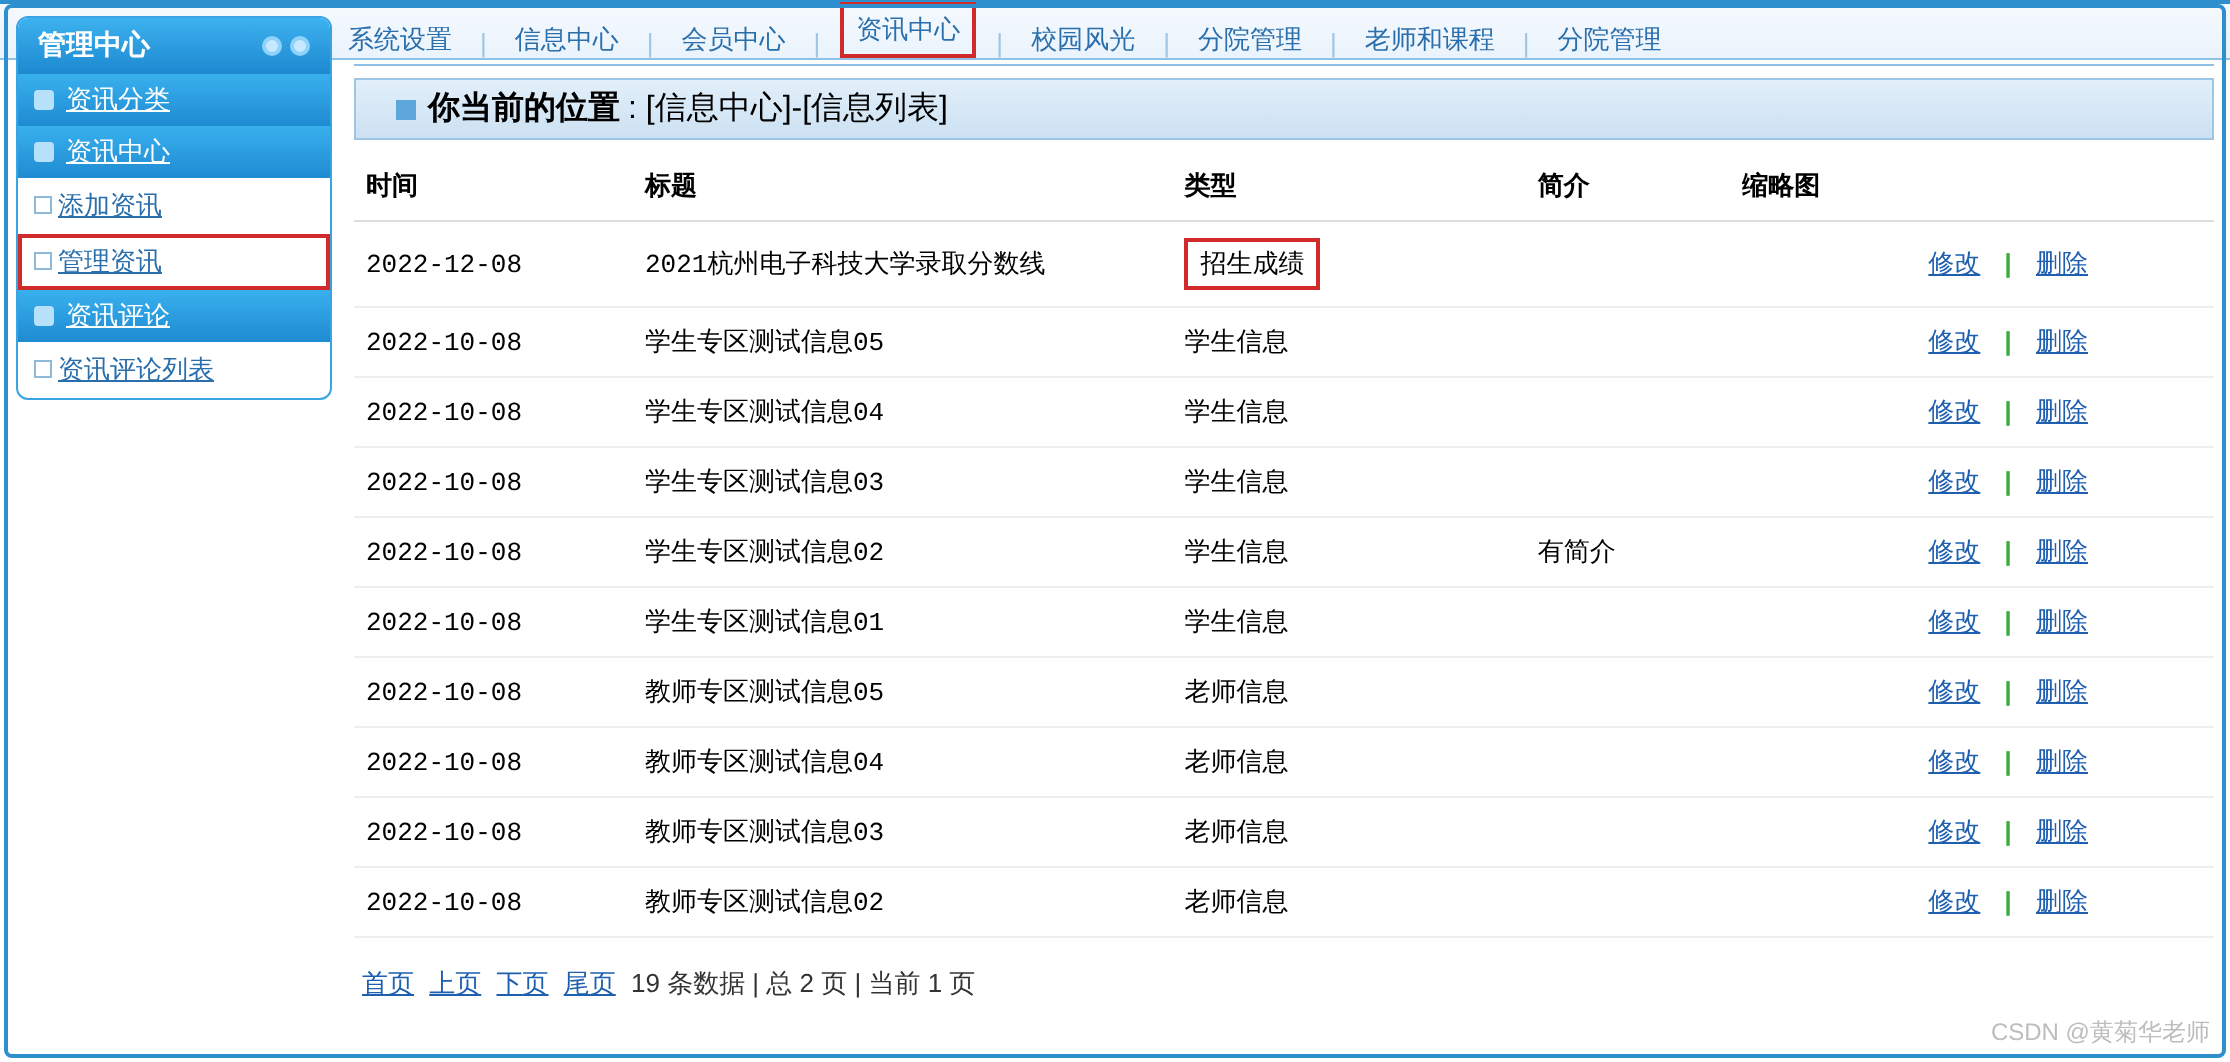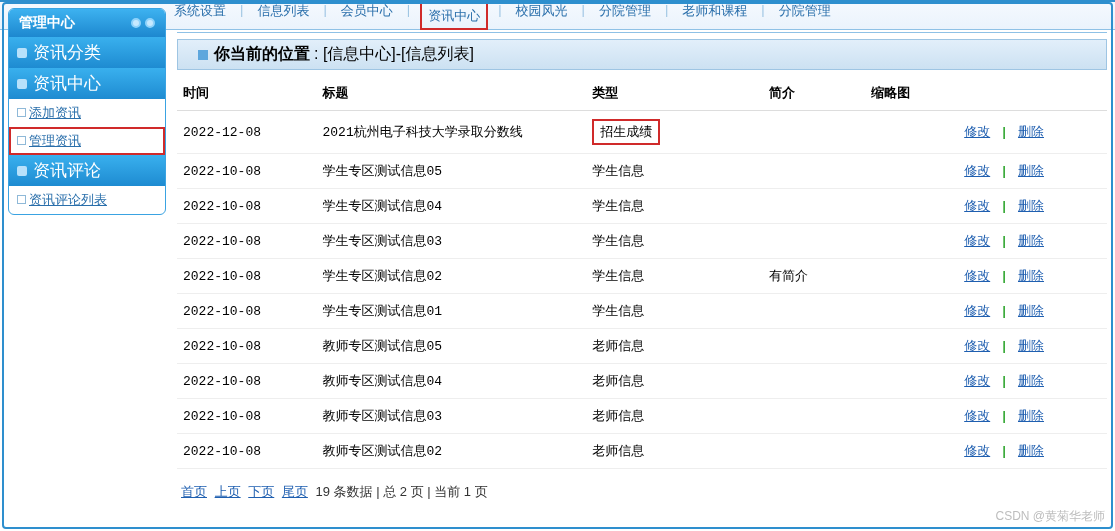--- a/index.html
+++ b/index.html
@@ -1,25 +1,25 @@
 <!DOCTYPE html>
 <html><head>
 <meta charset="utf-8">
 <style>
 * { box-sizing: border-box; margin: 0; padding: 0; }
 body { font-family: "Microsoft YaHei", Arial, sans-serif; font-size: 13px; background: #fff; width: 1115px; height: 531px; position: relative; overflow: hidden; }
-.topnav { height: 30px; background: linear-gradient(#f5f9fe, #eaf3fc); border-top: 2px solid #2e8fce; display: flex; align-items: flex-start; padding-left: 170px; border-bottom: 1px solid #8ec1e6; }
+.topnav { height: 30px; background: linear-gradient(#f5f9fe, #eaf3fc); border-top: 2px solid #2e8fce; display: flex; align-items: flex-end; padding-left: 170px; border-bottom: 1px solid #8ec1e6; }
 .topnav a { color: #2a6fab; text-decoration: none; padding: 0 4px; cursor: pointer; }
 .topnav .sep { color: #9ec5e3; margin: 0 10px; }
 .topnav .hl { border: 2px solid #d02a2a; padding: 3px 6px; }
 .sidebar { position: absolute; left: 8px; top: 8px; width: 158px; border: 1px solid #3aa3e2; border-radius: 6px; overflow: hidden; background: #fff; }
 .side-title { background: linear-gradient(#3db2f0, #1d88cf); color: #fff; font-weight: bold; padding: 5px 10px; font-size: 14px; display: flex; align-items: center; justify-content: space-between; }
 .side-title .dot { width: 10px; height: 10px; background: #c7e9ff; border: 2px solid #8fd3fb; border-radius: 50%; }
 .side-title .dots { display: flex; gap: 4px; }
-.side-sec { background: linear-gradient(#39b0ee, #1e8bd1); color: #fff; padding: 4px 8px; font-size: 17px; display: flex; align-items: center; }
+.side-sec { background: linear-gradient(#39b0ee, #1e8bd1); color: #fff; padding: 4px 8px; font-size: 13px; display: flex; align-items: center; text-decoration: underline; }
 .side-sec::before { content: ""; display: inline-block; width: 10px; height: 10px; background: #b7e1fb; margin-right: 6px; border-radius: 2px; }
 .side-item { padding: 5px 8px 5px 20px; position: relative; color: #2a6fab; text-decoration: underline; cursor: pointer; }
 .side-item::before { content: ""; position: absolute; left: 8px; top: 9px; width: 7px; height: 7px; border: 1px solid #8fb9d8; background: #fff; }
 .side-item.hl { border: 2px solid #d02a2a; padding: 3px 6px 3px 18px; }
 .side-item.hl::before { left: 6px; top: 7px; }
 .main { position: absolute; left: 177px; top: 32px; right: 8px; bottom: 18px; border-top: 1px solid #8ec1e6; }
 .location { background: linear-gradient(#e2effa, #cce1f2); border: 1px solid #9ec5e3; padding: 4px 20px; margin: 6px 0; font-size: 16px; display: flex; align-items: center; }
 .location::before { content: ""; display: inline-block; width: 10px; height: 10px; background: #5ea7dd; margin-right: 6px; }
 .location b { font-weight: bold; margin-right: 4px; }
 table { width: 100%; border-collapse: collapse; font-family: Liberation Mono, monospace; }
@@ -52,21 +52,21 @@
       <div class="side-item">添加资讯</div>
       <div class="side-item hl">管理资讯</div>
       <div class="side-sec">资讯评论</div>
       <div class="side-item">资讯评论列表</div>
     </div>
 </div>
 
 <div class="topnav" id="topnav">
     <a>系统设置</a>
     <span class="sep">|</span>
-    <a>信息列表</a>
+    <a>信息中心</a>
     <span class="sep">|</span>
     <a>会员中心</a>
     <span class="sep">|</span>
     <a class="hl">资讯中心</a>
     <span class="sep">|</span>
     <a>校园风光</a>
     <span class="sep">|</span>
     <a>分院管理</a>
     <span class="sep">|</span>
     <a>老师和课程</a>

